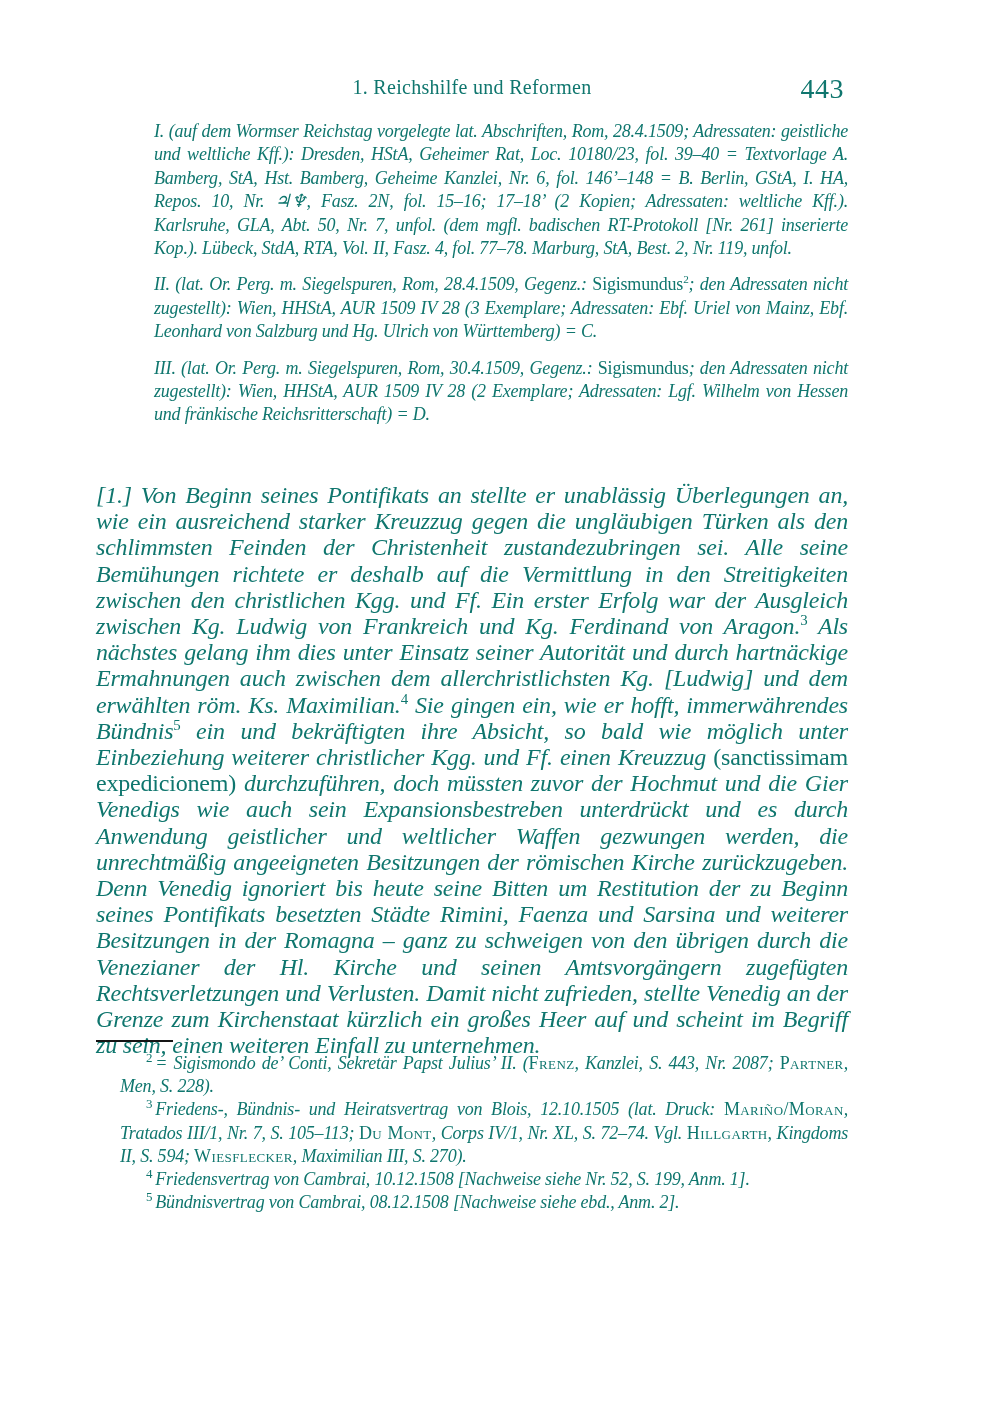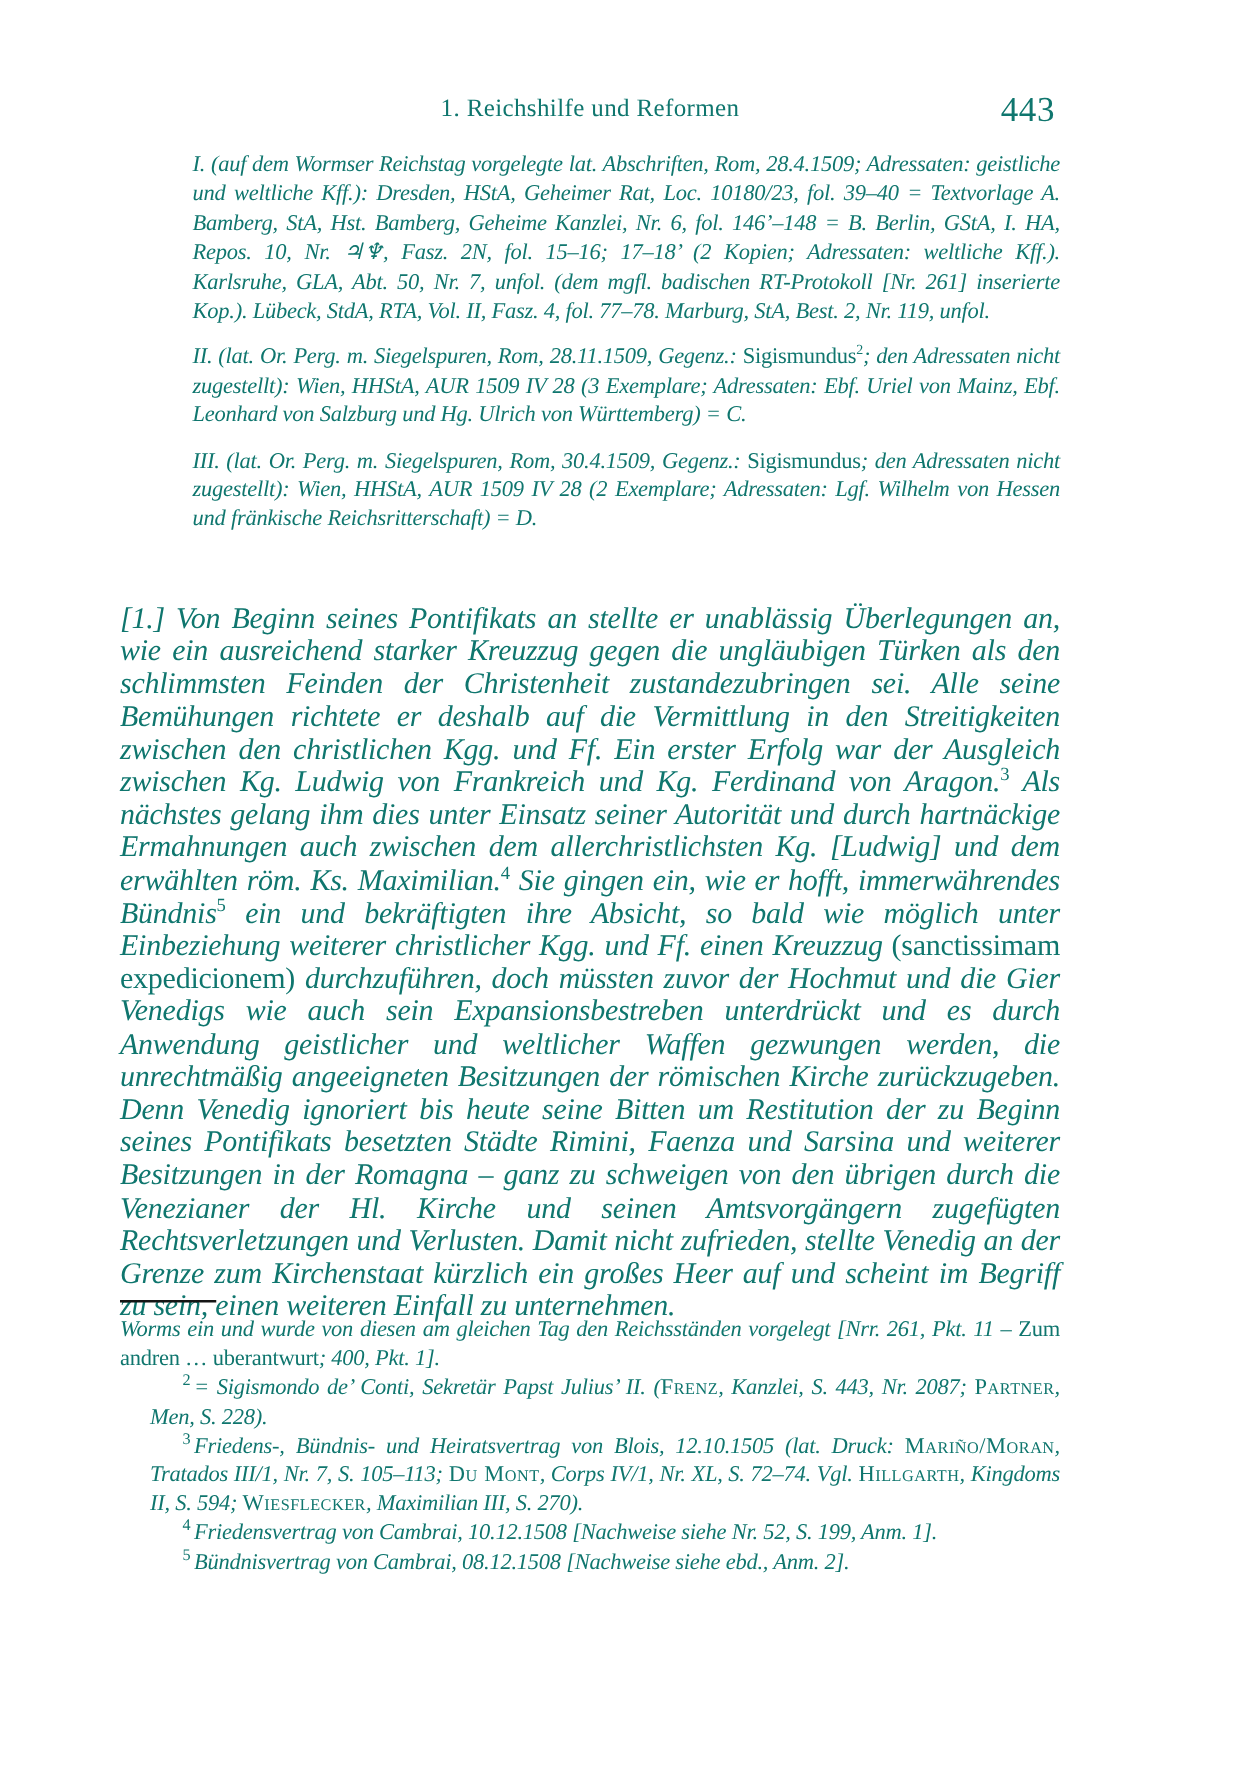--- a/index.html
+++ b/index.html
@@ -100,32 +100,31 @@
 <div class="page">
   <div class="textblock">
 
     <header class="running-header">
       <span class="section-title">1. Reichshilfe und Reformen</span>
       <span class="page-number">443</span>
     </header>
 
     <section class="sources">
       <p class="source-para"><span class="r-i">I. (auf dem Wormser Reichstag vorgelegte lat. Abschriften, Rom, 28.4.1509; Adressaten: geistliche und weltliche Kff.): Dresden, HStA, Geheimer Rat, Loc. 10180/23, fol. 39–40 = Textvorlage A. Bamberg, StA, Hst. Bamberg, Geheime Kanzlei, Nr. 6, fol. 146’–148 = B. Berlin, GStA, I. HA, Repos. 10, Nr. ♃♆, Fasz. 2N, fol. 15–16; 17–18’ (2 Kopien; Adressaten: weltliche Kff.). Karlsruhe, GLA, Abt. 50, Nr. 7, unfol. (dem mgfl. badischen RT-Protokoll [Nr. 261] inserierte Kop.). Lübeck, StdA, RTA, Vol. II, Fasz. 4, fol. 77–78. Marburg, StA, Best. 2, Nr. 119, unfol.</span></p>
-      <p class="source-para"><span class="r-i">II. (lat. Or. Perg. m. Siegelspuren, Rom, 28.11.1509, Gegenz.: </span><span class="r-r">Sigismundus</span><span class="r-sup">2</span><span class="r-i">; den Adressaten nicht zugestellt): Wien, HHStA, AUR 1509 IV 28 (3 Exemplare; Adressaten: Ebf. Uriel von Mainz, Ebf. Leonhard von Salzburg und Hg. Ulrich von Württemberg) = C.</span></p>
+      <p class="source-para"><span class="r-i">II. (lat. Or. Perg. m. Siegelspuren, Rom, 28.4.1509, Gegenz.: </span><span class="r-r">Sigismundus</span><span class="r-sup">2</span><span class="r-i">; den Adressaten nicht zugestellt): Wien, HHStA, AUR 1509 IV 28 (3 Exemplare; Adressaten: Ebf. Uriel von Mainz, Ebf. Leonhard von Salzburg und Hg. Ulrich von Württemberg) = C.</span></p>
       <p class="source-para"><span class="r-i">III. (lat. Or. Perg. m. Siegelspuren, Rom, 30.4.1509, Gegenz.: </span><span class="r-r">Sigismundus</span><span class="r-i">; den Adressaten nicht zugestellt): Wien, HHStA, AUR 1509 IV 28 (2 Exemplare; Adressaten: Lgf. Wilhelm von Hessen und fränkische Reichsritterschaft) = D.</span></p>
     </section>
 
     <section class="body-text">
       <p class="main-para"><span class="r-i">[1.] Von Beginn seines Pontifikats an stellte er unablässig Überlegungen an, wie ein ausreichend starker Kreuzzug gegen die ungläubigen Türken als den schlimmsten Feinden der Christenheit zustandezubringen sei. Alle seine Bemühungen richtete er deshalb auf die Vermittlung in den Streitigkeiten zwischen den christlichen Kgg. und Ff. Ein erster Erfolg war der Ausgleich zwischen Kg. Ludwig von Frankreich und Kg. Ferdinand von Aragon.</span><span class="r-sup">3</span><span class="r-i"> Als nächstes gelang ihm dies unter Einsatz seiner Autorität und durch hartnäckige Ermahnungen auch zwischen dem allerchristlichsten Kg. [Ludwig] und dem erwählten röm. Ks. Maximilian.</span><span class="r-sup">4</span><span class="r-i"> Sie gingen ein, wie er hofft, immerwährendes Bündnis</span><span class="r-sup">5</span><span class="r-i"> ein und bekräftigten ihre Absicht, so bald wie möglich unter Einbeziehung weiterer christlicher Kgg. und Ff. einen Kreuzzug </span><span class="r-r">(sanctissimam expedicionem)</span><span class="r-i"> durchzuführen, doch müssten zuvor der Hochmut und die Gier Venedigs wie auch sein Expansionsbestreben unterdrückt und es durch Anwendung geistlicher und weltlicher Waffen gezwungen werden, die unrechtmäßig angeeigneten Besitzungen der römischen Kirche zurückzugeben. Denn Venedig ignoriert bis heute seine Bitten um Restitution der zu Beginn seines Pontifikats besetzten Städte Rimini, Faenza und Sarsina und weiterer Besitzungen in der Romagna – ganz zu schweigen von den übrigen durch die Venezianer der Hl. Kirche und seinen Amtsvorgängern zugefügten Rechtsverletzungen und Verlusten. Damit nicht zufrieden, stellte Venedig an der Grenze zum Kirchenstaat kürzlich ein großes Heer auf und scheint im Begriff zu sein, einen weiteren Einfall zu unternehmen.</span></p>
     </section>
 
     <div class="fn-rule"></div>
 
     <section class="footnotes">
-      <p class="fn fn-cont"><span class="r-i">Worms ein und wurde von diesen am gleichen Tag den Reichsständen vorgelegt [Nrr. 261, Pkt. 11 – </span><span class="r-r">Zum andren … uberantwurt</span><span class="r-i">; 400, Pkt. 1].</span></p>
       <p class="fn fn-note"><span class="fn-marker">2</span><span><span class="r-i">= Sigismondo de’ Conti, Sekretär Papst Julius’ II. (</span><span class="r-sc">Frenz</span><span class="r-i">, Kanzlei, S. 443, Nr. 2087; </span><span class="r-sc">Partner</span><span class="r-i">, Men, S. 228).</span></span></p>
       <p class="fn fn-note"><span class="fn-marker">3</span><span><span class="r-i">Friedens-, Bündnis- und Heiratsvertrag von Blois, 12.10.1505 (lat. Druck: </span><span class="r-sc">Mariño/Moran</span><span class="r-i">, Tratados III/1, Nr. 7, S. 105–113; </span><span class="r-sc">Du Mont</span><span class="r-i">, Corps IV/1, Nr. XL, S. 72–74. Vgl. </span><span class="r-sc">Hillgarth</span><span class="r-i">, Kingdoms II, S. 594; </span><span class="r-sc">Wiesflecker</span><span class="r-i">, Maximilian III, S. 270).</span></span></p>
       <p class="fn fn-note"><span class="fn-marker">4</span><span><span class="r-i">Friedensvertrag von Cambrai, 10.12.1508 [Nachweise siehe Nr. 52, S. 199, Anm. 1].</span></span></p>
       <p class="fn fn-note"><span class="fn-marker">5</span><span><span class="r-i">Bündnisvertrag von Cambrai, 08.12.1508 [Nachweise siehe ebd., Anm. 2].</span></span></p>
     </section>
 
   </div>
 </div>
 
 </body></html>

